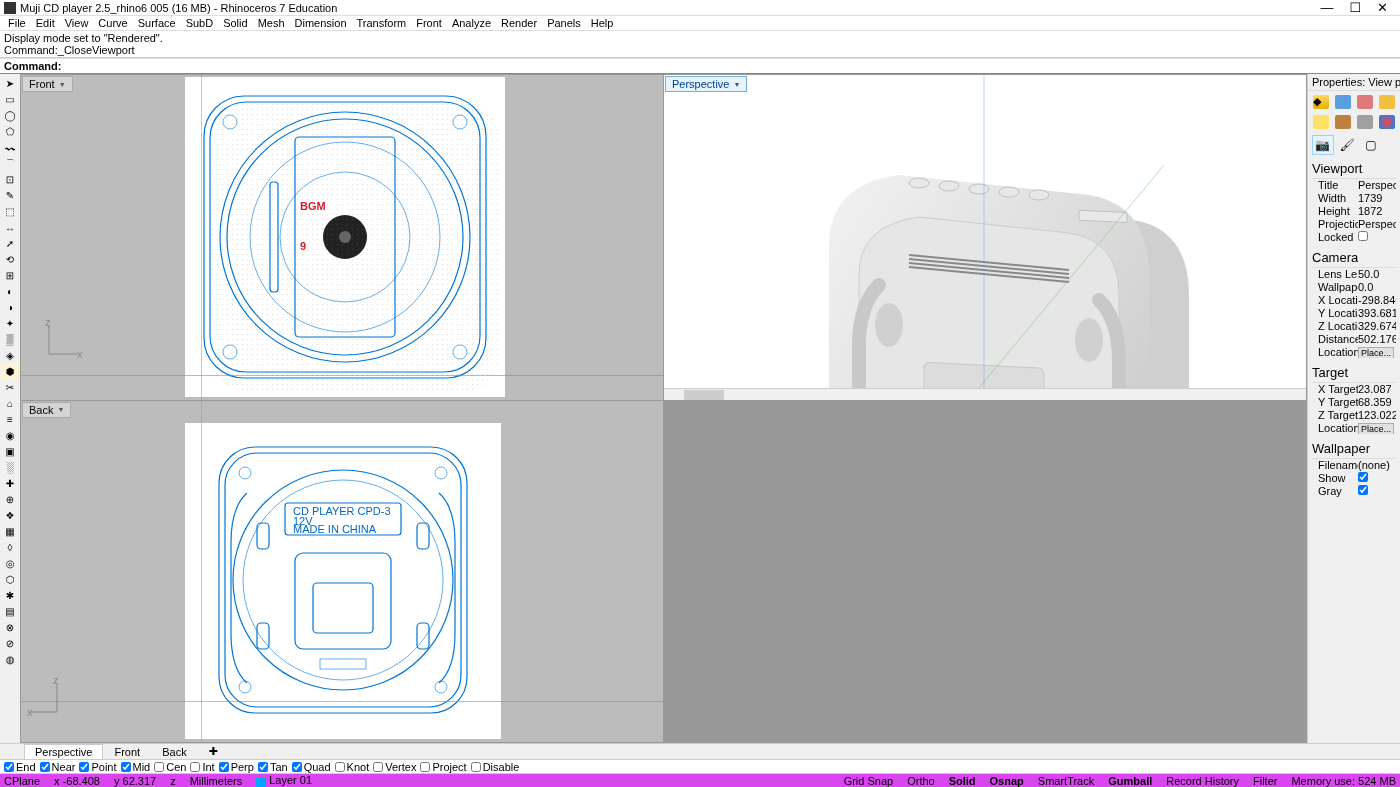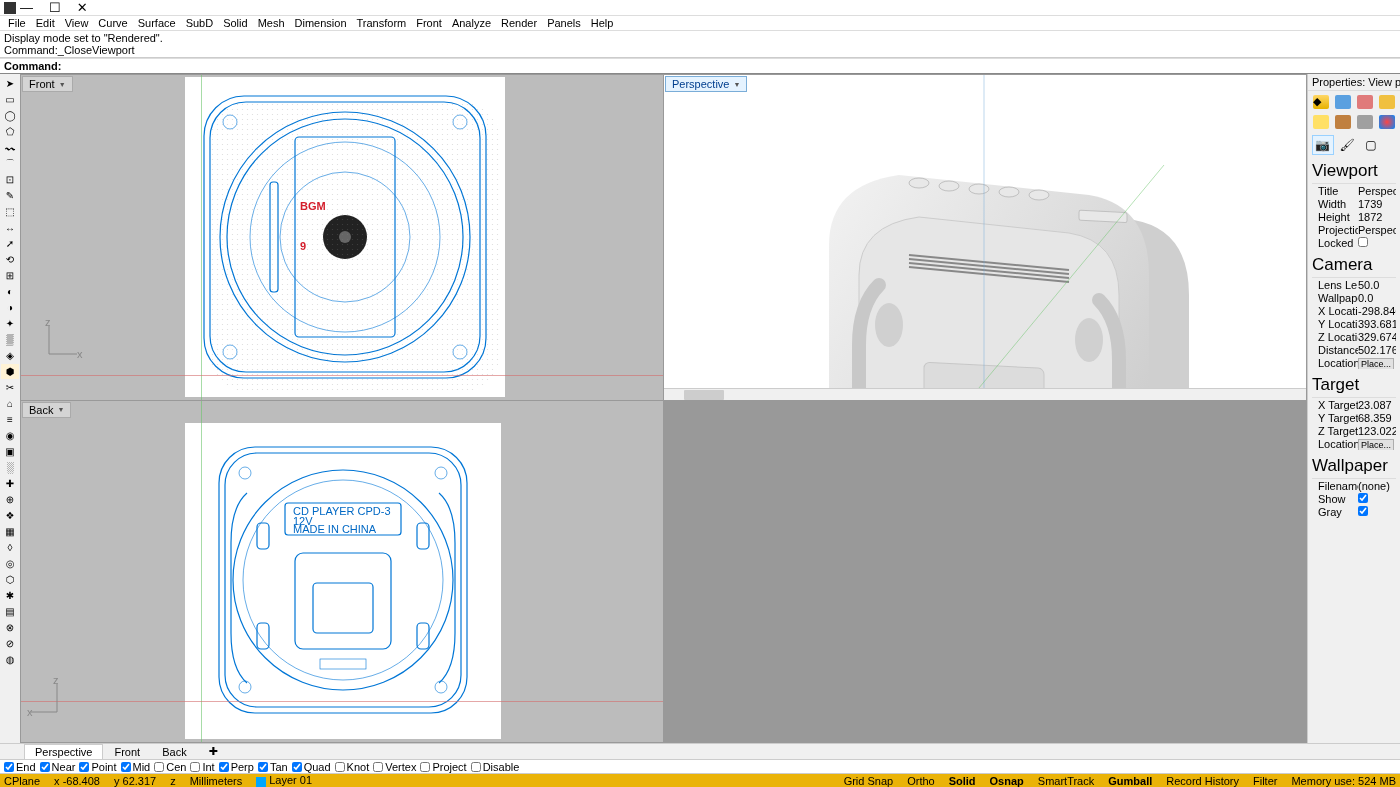--- a/index.html
+++ b/index.html
@@ -29,47 +29,48 @@
 .paper { position: absolute; background: #fff; }
 .vp-axes { position: absolute; left: 30px; bottom: 20px; font-size: 10px; color: #777; }
 .props-panel { width: 93px; background: #f0f0f0; border-left: 1px solid #ccc; display: flex; flex-direction: column; overflow: hidden; }
 .props-title { padding: 2px 4px; font-size: 11px; background: #f0f0f0; border-bottom: 1px solid #ddd; white-space: nowrap; }
 .props-icons { padding: 4px; display: flex; flex-wrap: wrap; gap: 6px; justify-content: center; }
 .pi { width: 16px; height: 14px; border-radius: 2px; cursor: pointer; }
 .props-tabicons { display: flex; gap: 2px; padding: 2px 4px; }
 .pti { width: 22px; height: 20px; border: 1px solid transparent; display: flex; align-items: center; justify-content: center; cursor: pointer; font-size: 12px; }
 .pti.active { background: #e5f3ff; border-color: #99d1ff; }
 .props-section { padding: 2px 4px; }
-.props-section h4 { font-size: 17px; font-weight: normal; padding: 2px 0; border-bottom: 1px solid #ddd; }
-.prop-row { display: flex; align-items: center; font-size: 10px; height: 13px; }
+.props-section h4 { font-size: 13px; font-weight: normal; padding: 2px 0; border-bottom: 1px solid #ddd; }
+.prop-row { display: flex; align-items: flex-start; font-size: 10px; height: 13px; }
 .prop-row .pl { flex: 1; padding-left: 6px; white-space: nowrap; overflow: hidden; }
 .prop-row .pv { width: 38px; text-align: left; white-space: nowrap; overflow: hidden; }
 .prop-row input[type=checkbox] { width: 10px; height: 10px; }
 .prop-btn { background: #e1e1e1; border: 1px solid #adadad; font-size: 9px; padding: 0 2px; cursor: pointer; }
 .tabbar { height: 16px; background: #f0f0f0; border-top: 1px solid #ccc; display: flex; align-items: center; padding-left: 24px; }
 .tabbar .tab { padding: 1px 10px; font-size: 11px; cursor: pointer; border: 1px solid transparent; }
 .tabbar .tab.active { background: #fff; border-color: #ccc; border-bottom: 1px solid #fff; }
 .osnap-bar { height: 14px; background: #fff; border-top: 1px solid #ccc; display: flex; align-items: center; padding: 0 4px; gap: 4px; font-size: 11px; }
 .osnap-bar label { display: flex; align-items: center; gap: 2px; }
 .osnap-bar input { width: 10px; height: 10px; }
-.statusbar { height: 14px; background: #eab308; border-top: 1px solid #ccc; display: flex; align-items: center; padding: 0 4px; gap: 14px; font-size: 11px; }
+.statusbar { height: 14px; background: #d946ef; border-top: 1px solid #ccc; display: flex; align-items: center; padding: 0 4px; gap: 14px; font-size: 11px; }
 .statusbar .sb-item { cursor: pointer; }
 .statusbar .sb-item.bold { font-weight: bold; }
 .layer-sw { width: 10px; height: 10px; background: #00a6ff; display: inline-block; margin-right: 3px; vertical-align: middle; }
 .wire { stroke: #0076d6; stroke-width: 1.2; fill: none; }
 .wire-thin { stroke: #0076d6; stroke-width: 0.6; fill: none; }
 .dots { fill: #6a6a6a; }
 .scrollbar-h { position: absolute; bottom: 0; left: 0; right: 0; height: 12px; background: #f0f0f0; border-top: 1px solid #ccc; }
 .scrollbar-h .thumb { position: absolute; height: 10px; top: 1px; background: #cdcdcd; border-radius: 1px; }
 </style>
 </head>
 <body>
 
 <div class="titlebar">
   <div class="titlebar-icon"></div>
+  <div class="titlebar-text">Muji CD player 2.5_rhino6 005 (16 MB) - Rhinoceros 7 Education</div>
   <div class="titlebar-btns">
     <span>—</span>
     <span>☐</span>
     <span>✕</span>
   </div>
 </div>
 
 <div class="menubar">
   <span>File</span>
   <span>Edit</span>

